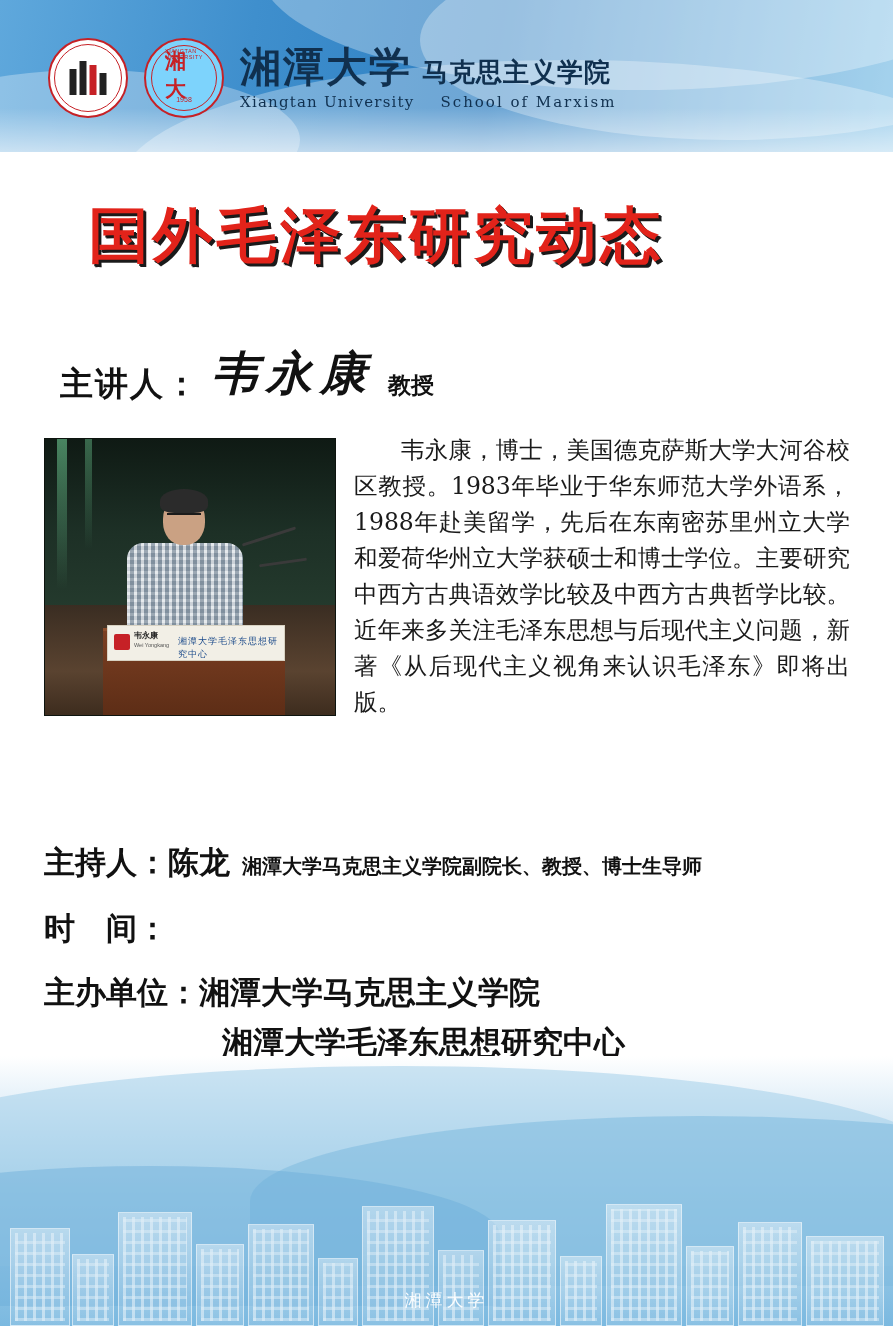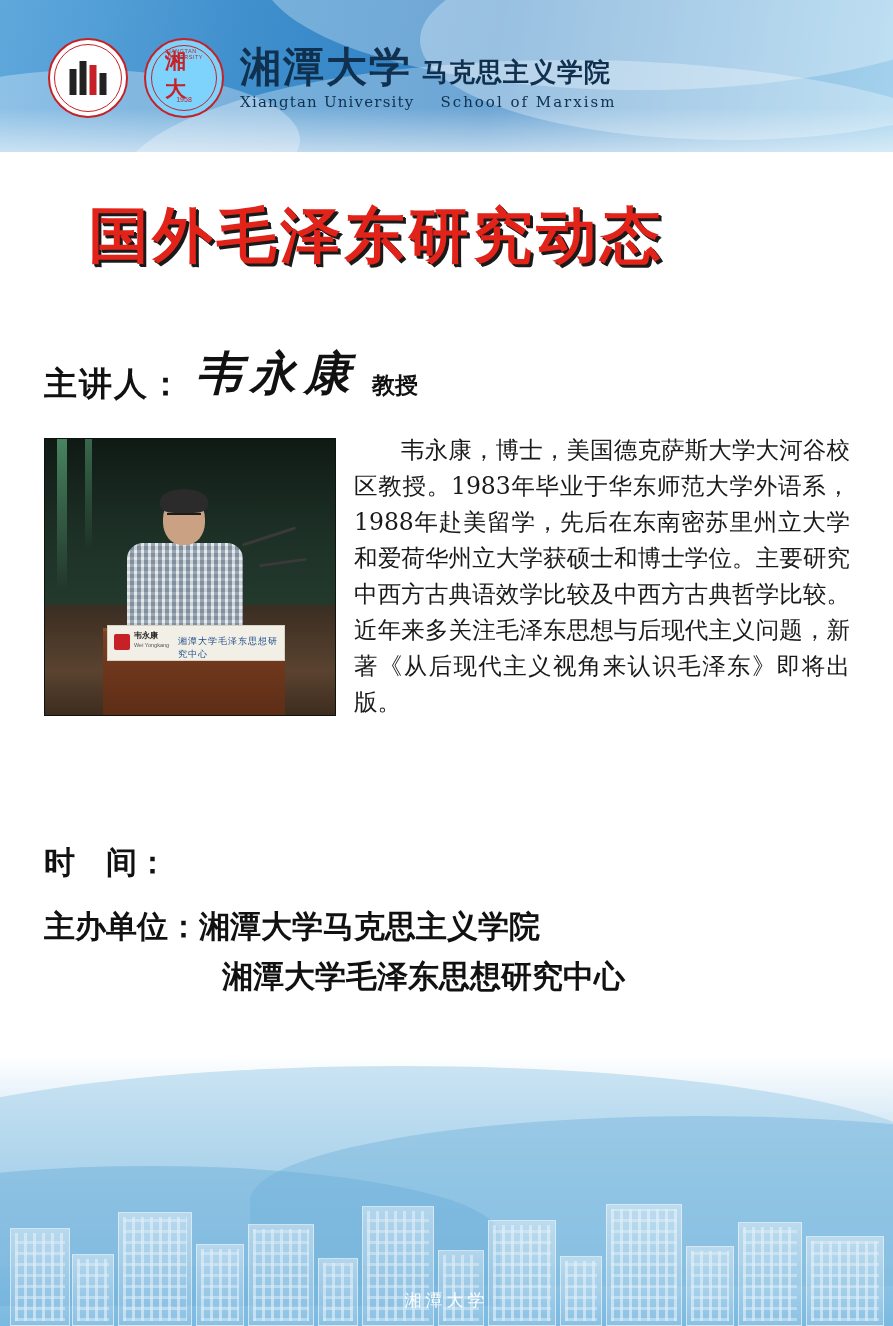--- a/index.html
+++ b/index.html
@@ -154,21 +154,21 @@
     color:#e2231a;
     text-shadow:
        3px 3px 0 #1a1a1a,
        2px 2px 0 #1a1a1a;
   }
 
   
   .speaker-row {
     position:absolute;
     top: 343px;
-    left: 44px;
+    left: 60px;
     display:flex;
     align-items:flex-end;
     gap: 4px;
   }
   .speaker-label {
     font-family:"DejaVu Sans", sans-serif;
     font-weight:bold;
     font-size:33px;
     color:#111;
     letter-spacing:2px;
@@ -445,20 +445,25 @@
         <div class="np-t1">韦永康</div>
         <div class="np-t2">Wei Yongkang</div>
         <div class="np-t3">湘潭大学毛泽东思想研究中心</div>
       </div>
     </div>
     <div class="bio-text">韦永康，博士，美国德克萨斯大学大河谷校区教授。1983年毕业于华东师范大学外语系，1988年赴美留学，先后在东南密苏里州立大学和爱荷华州立大学获硕士和博士学位。主要研究中西方古典语效学比较及中西方古典哲学比较。近年来多关注毛泽东思想与后现代主义问题，新著《从后现代主义视角来认识毛泽东》即将出版。</div>
   </div>
 
   <div class="info" style="top: 842px;">
 
+    <div class="info-row host-row">
+      <span class="info-key">主持人：</span>
+      <span class="info-val">陈龙</span>
+      <span class="info-val-sm">湘潭大学马克思主义学院副院长、教授、博士生导师</span>
+    </div>
 
 
     <div class="info-row">
       <span class="info-key">时　间：</span>
     </div>
 
     <div class="org-block">
       <div class="org-line1">
         <span class="info-key">主办单位：</span>
         <span class="info-val">湘潭大学马克思主义学院</span>

